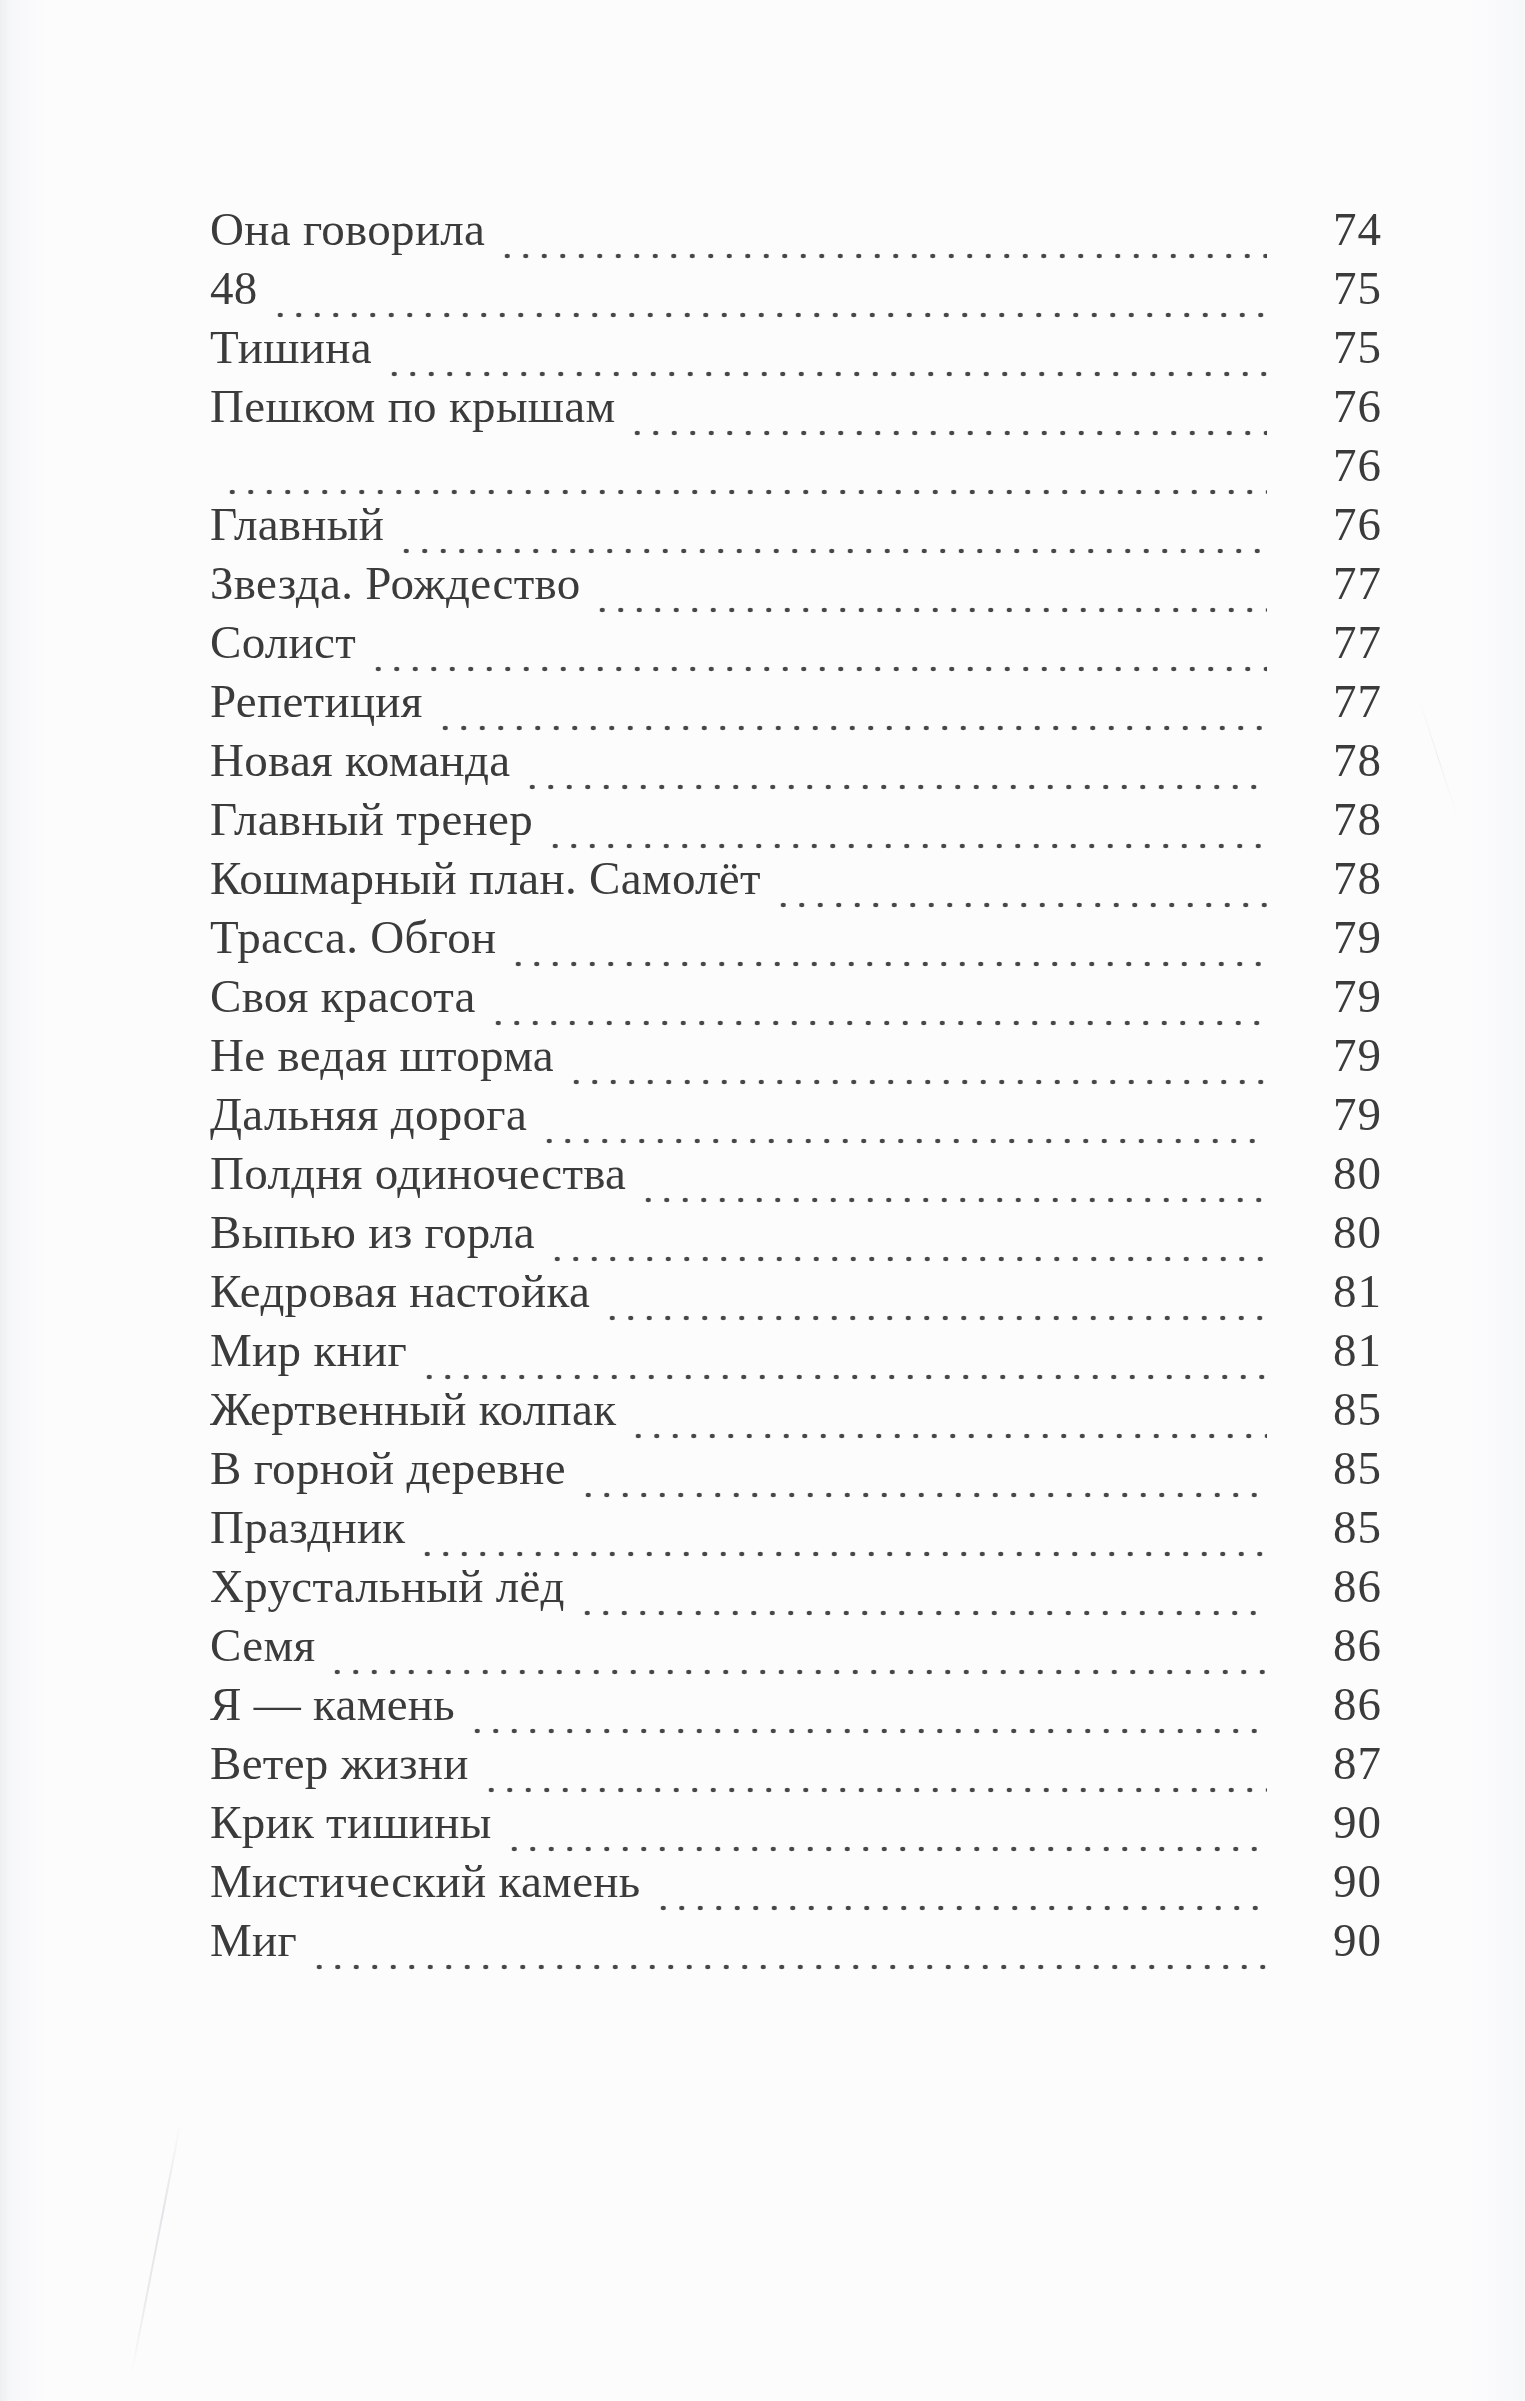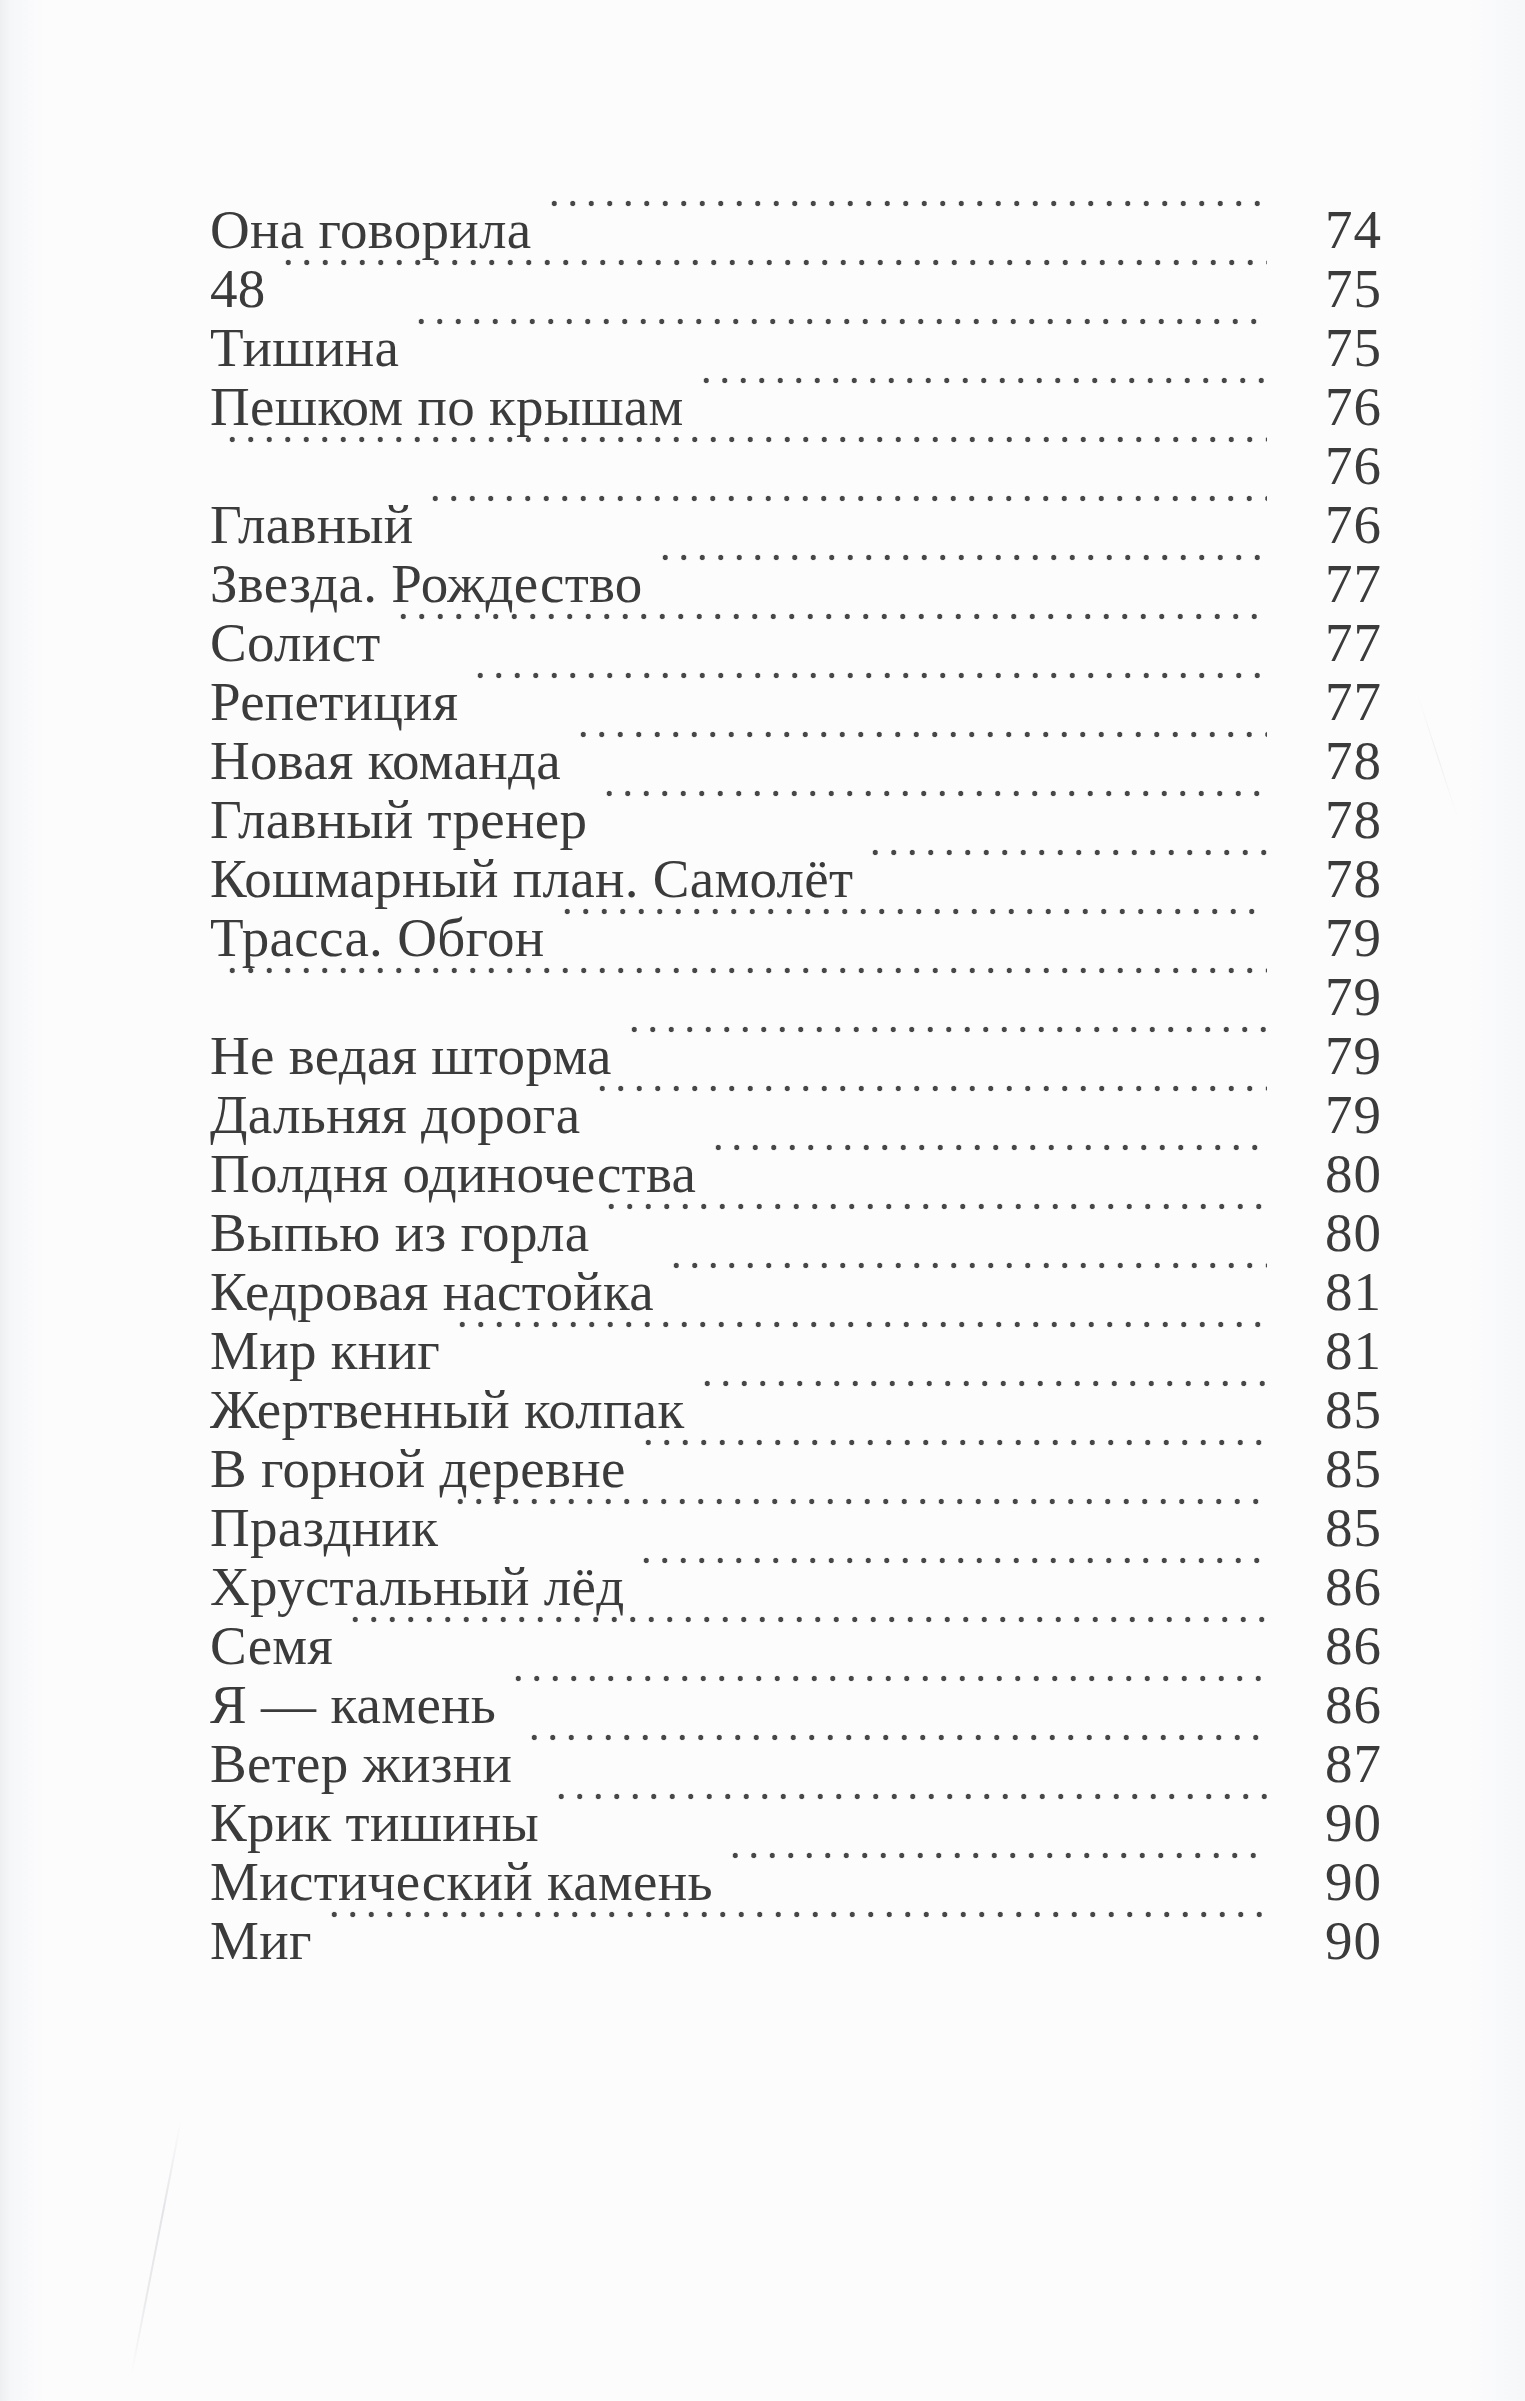--- a/index.html
+++ b/index.html
@@ -26,23 +26,23 @@
 
   .toc {
     position: absolute;
     left: 210px;
     right: 144px;   
     top: 200px;
   }
 
   .row {
     display: flex;
-    align-items: flex-start;
+    align-items: flex-end;
     line-height: 59px;
-    font-size: 55px;
+    font-size: 47px;
     white-space: nowrap;
   }
 
   .title {
     flex: 0 0 auto;
     letter-spacing: 0.3px;
   }
 
   .leader {
     flex: 1 1 auto;
@@ -156,20 +156,21 @@
     <span class="page-num">78</span>
   </div>
 
   <div class="row">
     <span class="title">Трасса. Обгон</span>
     <span class="leader"></span>
     <span class="page-num">79</span>
   </div>
 
   <div class="row">
+    <span class="title">Своя красота</span>
     <span class="leader"></span>
     <span class="page-num">79</span>
   </div>
 
   <div class="row">
     <span class="title">Не ведая шторма</span>
     <span class="leader"></span>
     <span class="page-num">79</span>
   </div>
 

